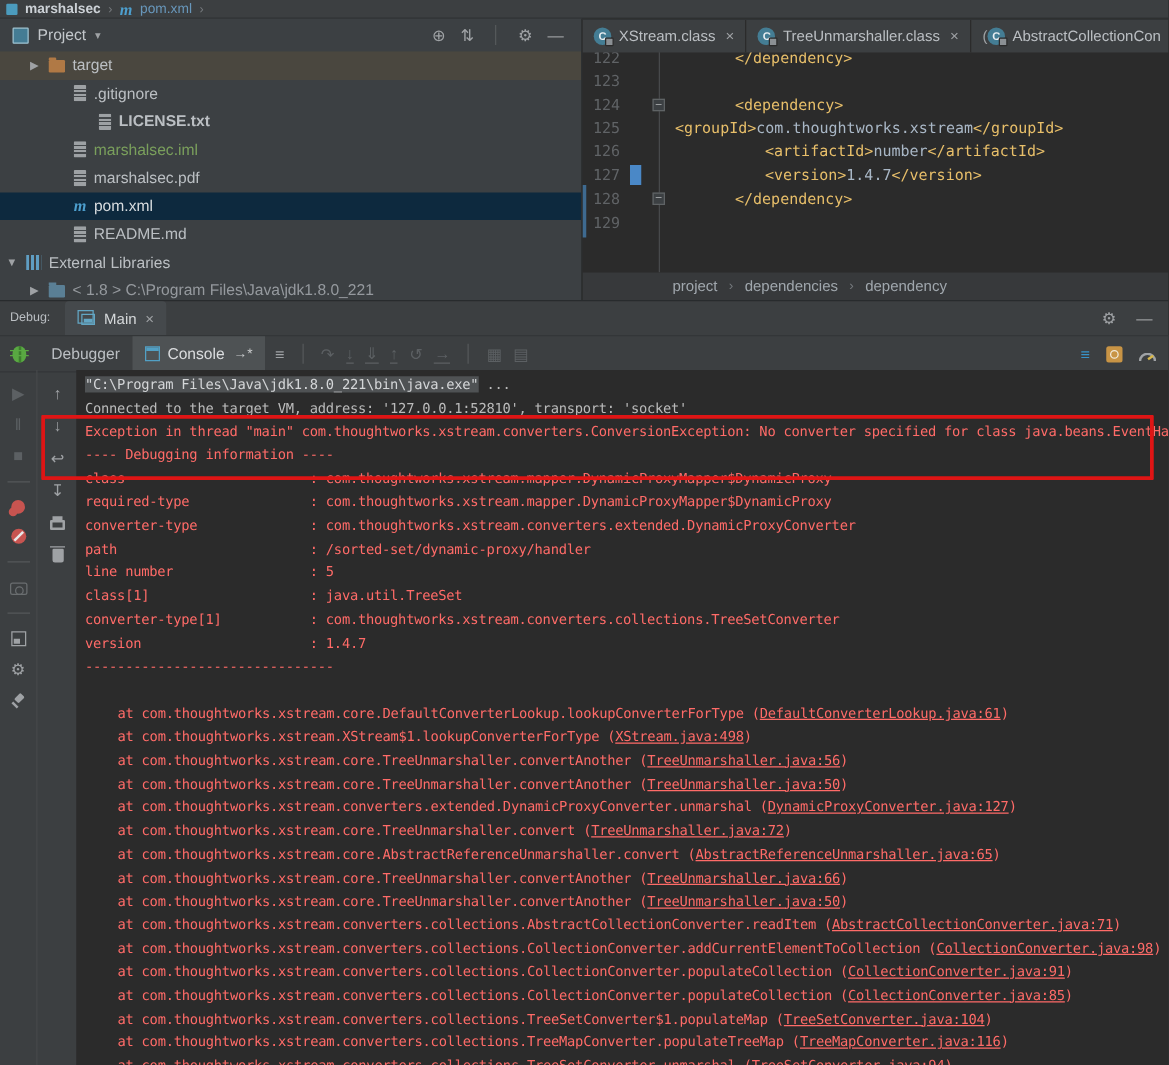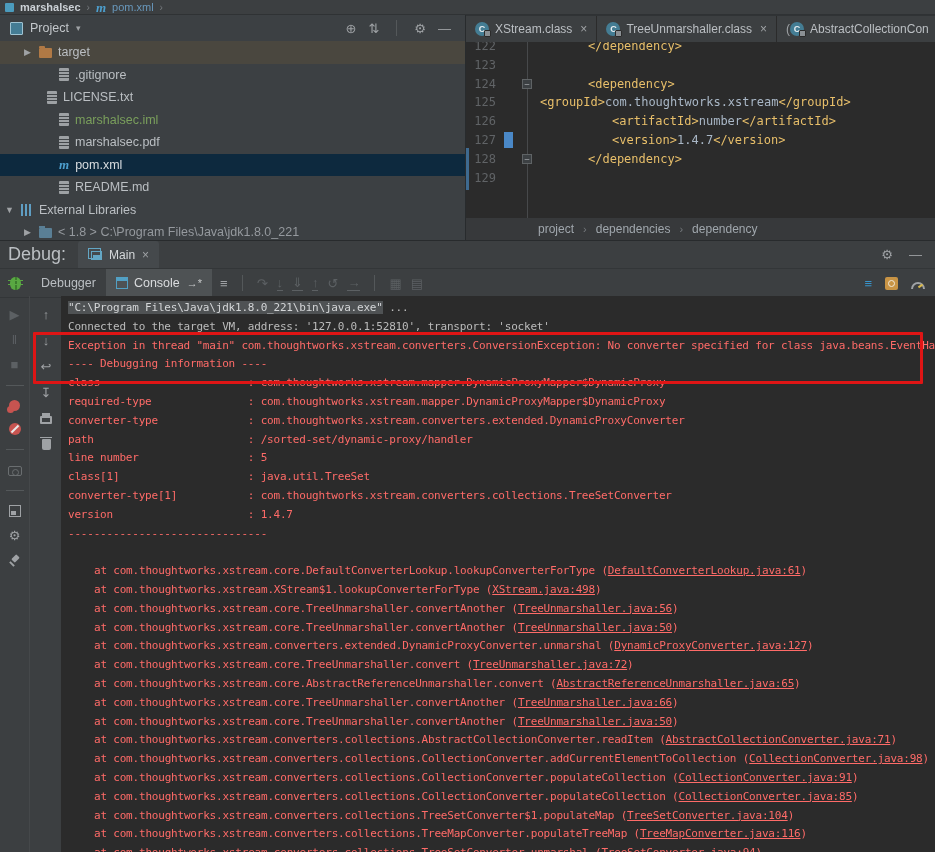--- a/index.html
+++ b/index.html
@@ -60,21 +60,21 @@
         color:#9fa2a5;font-size:9px;line-height:8px;text-align:center;z-index:2;box-sizing:border-box;}
   .tg{color:#e8bf6a;} .tx{color:#a9b7c6;}
   .edge-mark{position:absolute;left:0;top:133px;width:3px;height:42px;background:#3e6a90;z-index:2;}
   .ebc{position:absolute;left:0;right:0;bottom:0;height:22px;background:#37393b;display:flex;align-items:center;
        gap:9px;padding-left:72px;font-size:12px;color:#a0a7ad;z-index:3;}
   .ebc .crumb-sep{font-size:11px;}
   
   .dbg{position:absolute;top:240px;left:0;width:935px;height:612px;background:#3c3f41;
        border-top:1px solid #282b2d;box-sizing:border-box;}
   .dhead{height:27px;display:flex;align-items:center;}
-  .dlabel{padding:0 12px 0 8px;font-size:18px;color:#bbbfc3;}
+  .dlabel{padding:0 12px 0 8px;font-size:10px;color:#bbbfc3;}
   .mtab{display:flex;align-items:center;gap:7px;background:#45494c;height:100%;padding:0 10px;border-radius:3px 3px 0 0;}
   .mtab .lbl{color:#d5d8da;}
   .mtab .x{color:#9fa2a5;}
   .ic-frame{width:11px;height:9px;border:1px solid #63a6c4;margin-left:3px;margin-top:2px;}
   .ic-frame::before{content:"";position:absolute;left:-4px;top:-4px;width:11px;height:9px;border:1px solid #63a6c4;}
   .ic-frame::after{content:"";position:absolute;left:1px;right:1px;bottom:1px;height:3px;background:#63a6c4;}
   .dhead .grow{flex:1;}
   .dhead-icons{display:flex;align-items:center;gap:16px;padding-right:13px;}
   .dtoolbar{height:28px;display:flex;align-items:center;background:#3c3f41;
             border-top:1px solid #333638;border-bottom:1px solid #333638;padding-right:10px;}
@@ -158,21 +158,21 @@
         <div class="trow" style="background: rgb(74, 71, 63); padding-left: 22px;">
           <span class="chev">▶</span>
           <span class="ci ic-folder"></span>
           <span style="color: rgb(187, 191, 195);">target</span>
         </div>
         <div class="trow" style="padding-left: 42px;">
           <span class="chev"></span>
           <span class="ci ic-file"></span>
           <span style="color: rgb(187, 191, 195);">.gitignore</span>
         </div>
-        <div class="trow" style="padding-left: 30px;">
+        <div class="trow" style="padding-left: 62px; font-weight: bold;">
           <span class="chev"></span>
           <span class="ci ic-file"></span>
           <span style="color: rgb(187, 191, 195);">LICENSE.txt</span>
         </div>
         <div class="trow" style="padding-left: 42px;">
           <span class="chev"></span>
           <span class="ci ic-file"></span>
           <span style="color: rgb(122, 159, 92);">marshalsec.iml</span>
         </div>
         <div class="trow" style="padding-left: 42px;">

